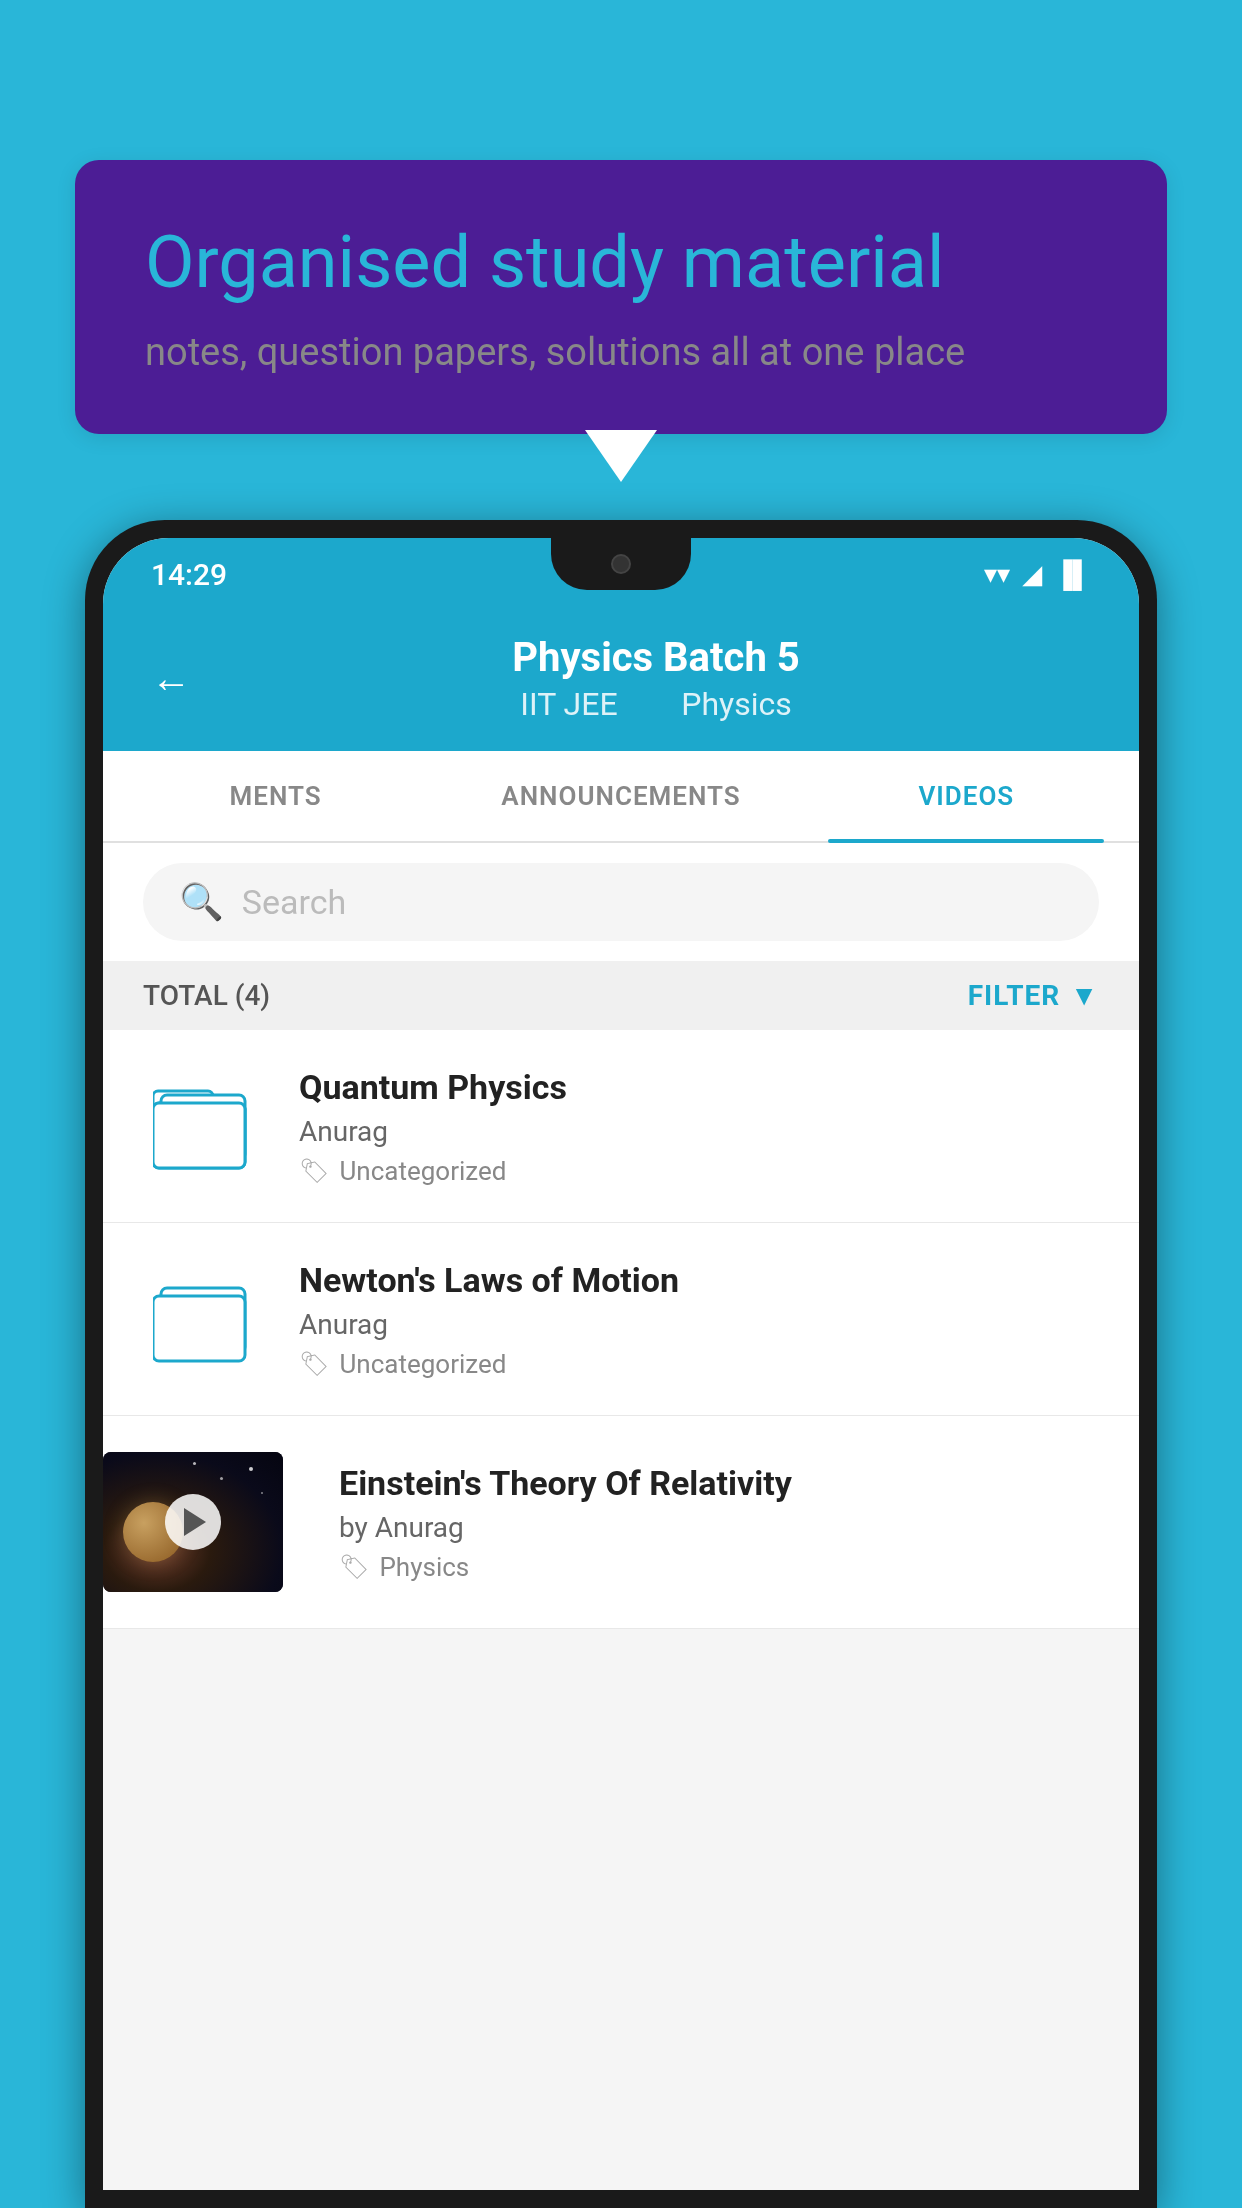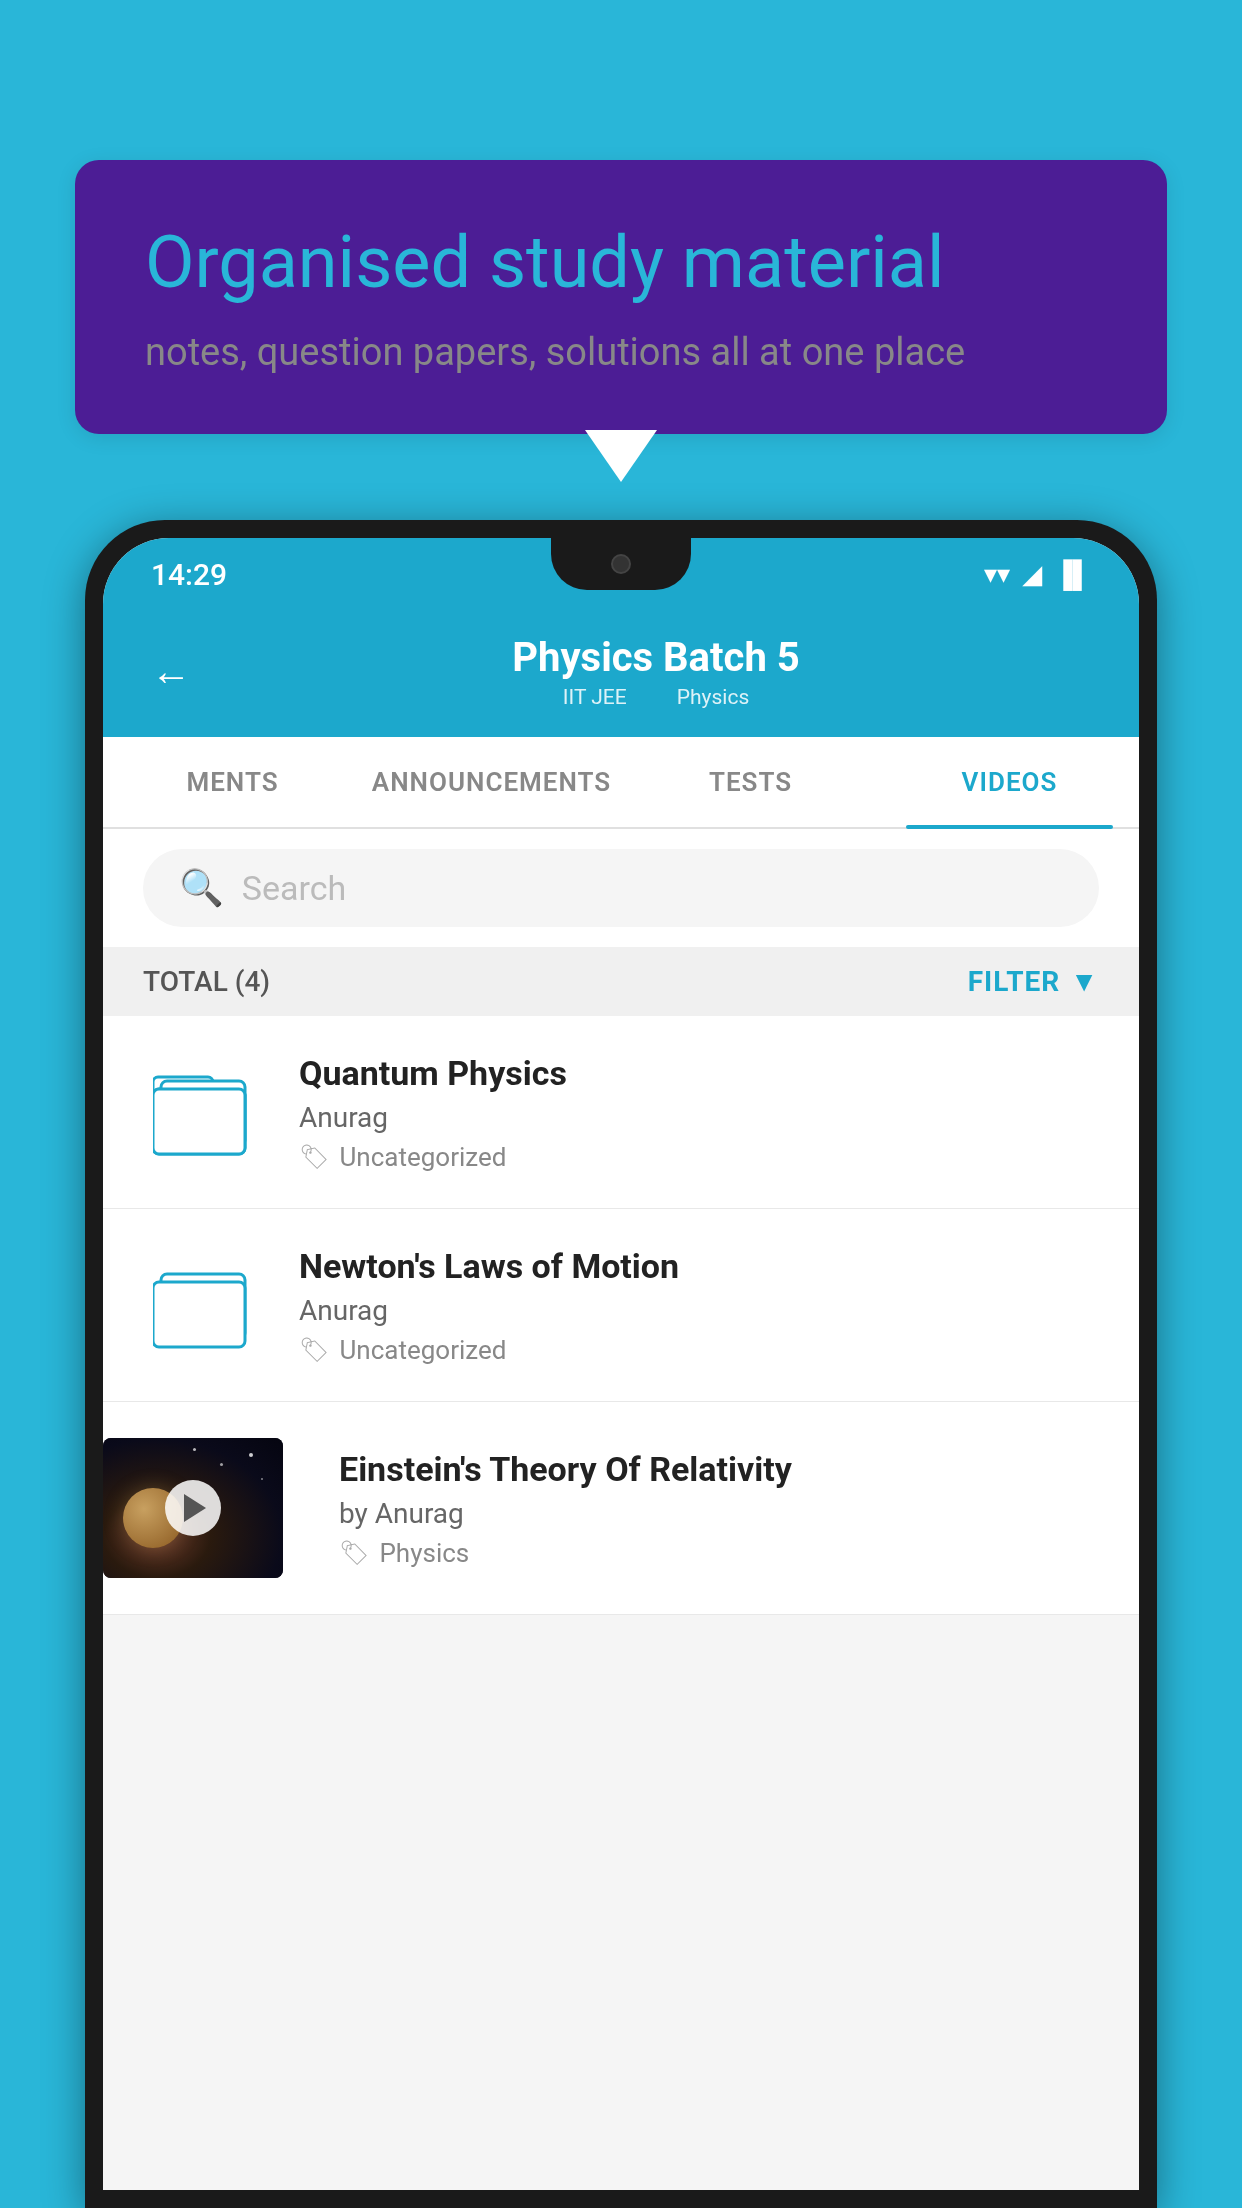--- a/index.html
+++ b/index.html
@@ -143,21 +143,21 @@
     }
 
     .header-title {
       color: white;
       font-size: 40px;
       font-weight: 700;
     }
 
     .header-subtitle {
       color: rgba(255,255,255,0.85);
-      font-size: 21px;
+      font-size: 32px;
       margin-top: 4px;
     }
 
     .header-subtitle span {
       margin: 0 12px;
     }
 
     
     .tabs-bar {
       background: white;
@@ -386,23 +386,20 @@
         </div>
       </div>
 
       <div class="tabs-bar">
         <div class="tab-item">
           <span>MENTS</span>
         </div>
         <div class="tab-item">
           <span>ANNOUNCEMENTS</span>
         </div>
-        <div class="tab-item">
-          <span>TESTS</span>
-        </div>
         <div class="tab-item active">
           <span>VIDEOS</span>
         </div>
       </div>
 
       <div class="search-container">
         <div class="search-box">
           <span style="color:#aaa;font-size:36px;">🔍</span>
           <span class="search-placeholder">Search</span>
         </div>

